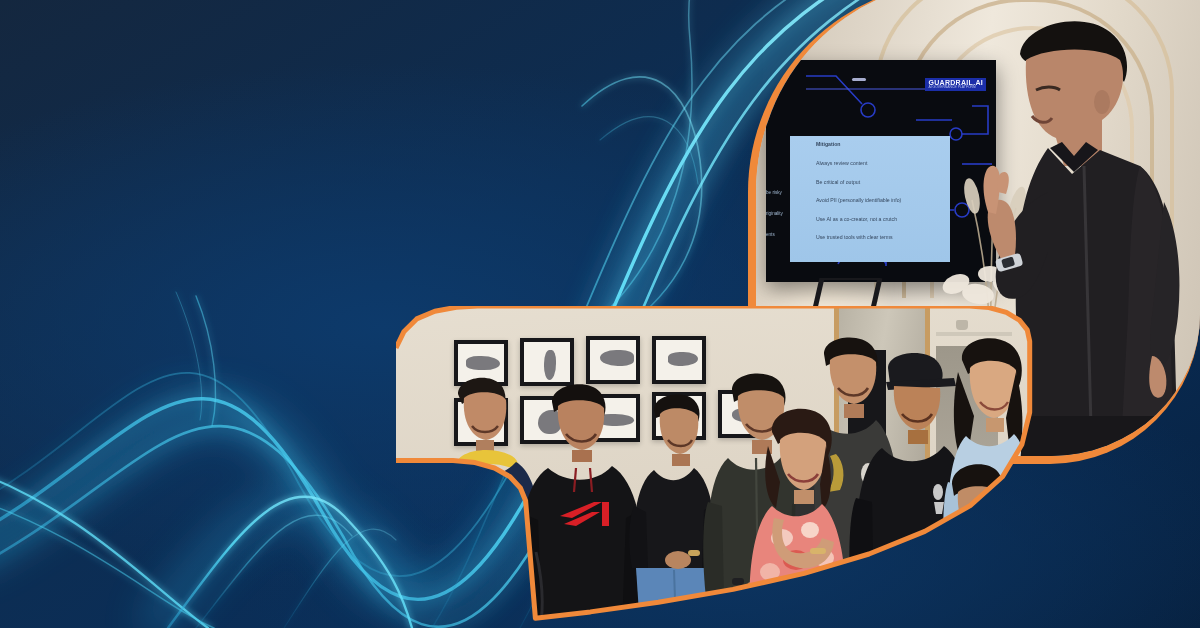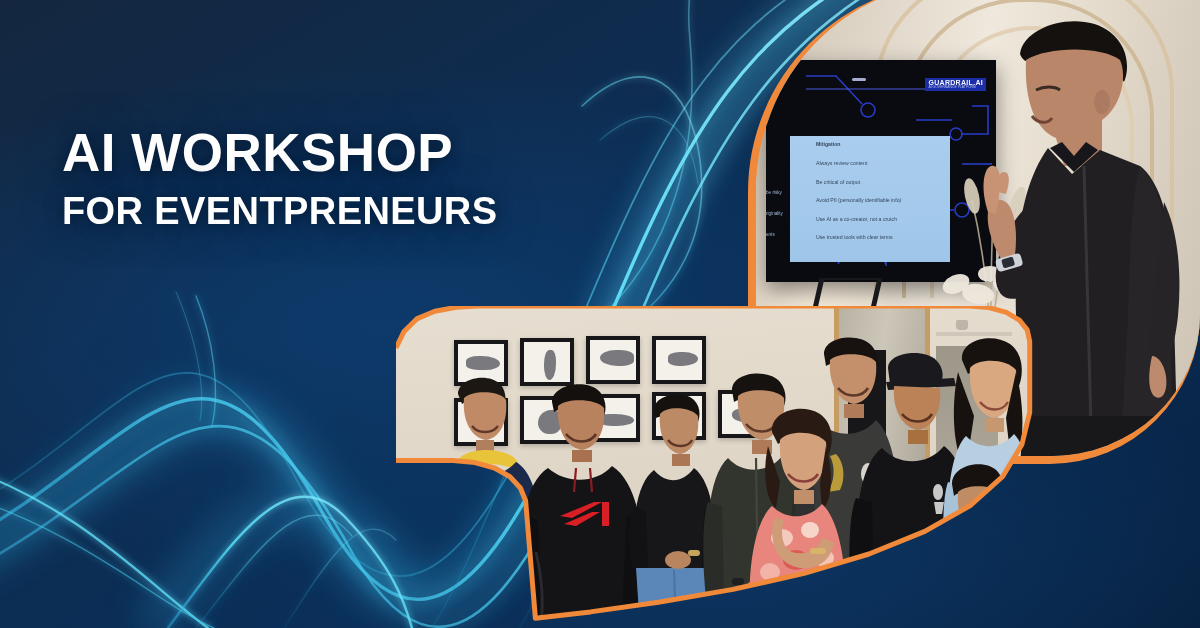--- a/index.html
+++ b/index.html
@@ -319,24 +319,20 @@
       <path d="M196 628 C 256 552, 304 478, 352 536" stroke="url(#rg2)" stroke-width="1.4" opacity=".5"></path>
       <path d="M284 628 C 330 556, 362 506, 396 540" stroke="url(#rg2)" stroke-width="1.1" opacity=".38"></path>
     </g>
 
     <g filter="url(#glowSm)" fill="none" stroke-linecap="round">
       <path d="M196 296 C 214 340, 220 392, 212 426" stroke="url(#rg2)" stroke-width="1.4" opacity=".55"></path>
       <path d="M176 292 C 196 338, 206 388, 200 420" stroke="url(#rg2)" stroke-width="1.0" opacity=".35"></path>
     </g>
   </svg>
 
-  <div class="headline">
-    <span class="l1">AI WORKSHOP</span>
-    <span class="l2">FOR EVENTPRENEURS</span>
-  </div>
 
   <div class="photo-top">
     <div class="inner">
       <div class="pt-wall"></div>
       <div class="pt-arch a1"></div>
       <div class="pt-arch a2"></div>
       <div class="pt-arch a3"></div>
       <div class="pt-lampglow"></div>
 
       <div class="pt-tv">

